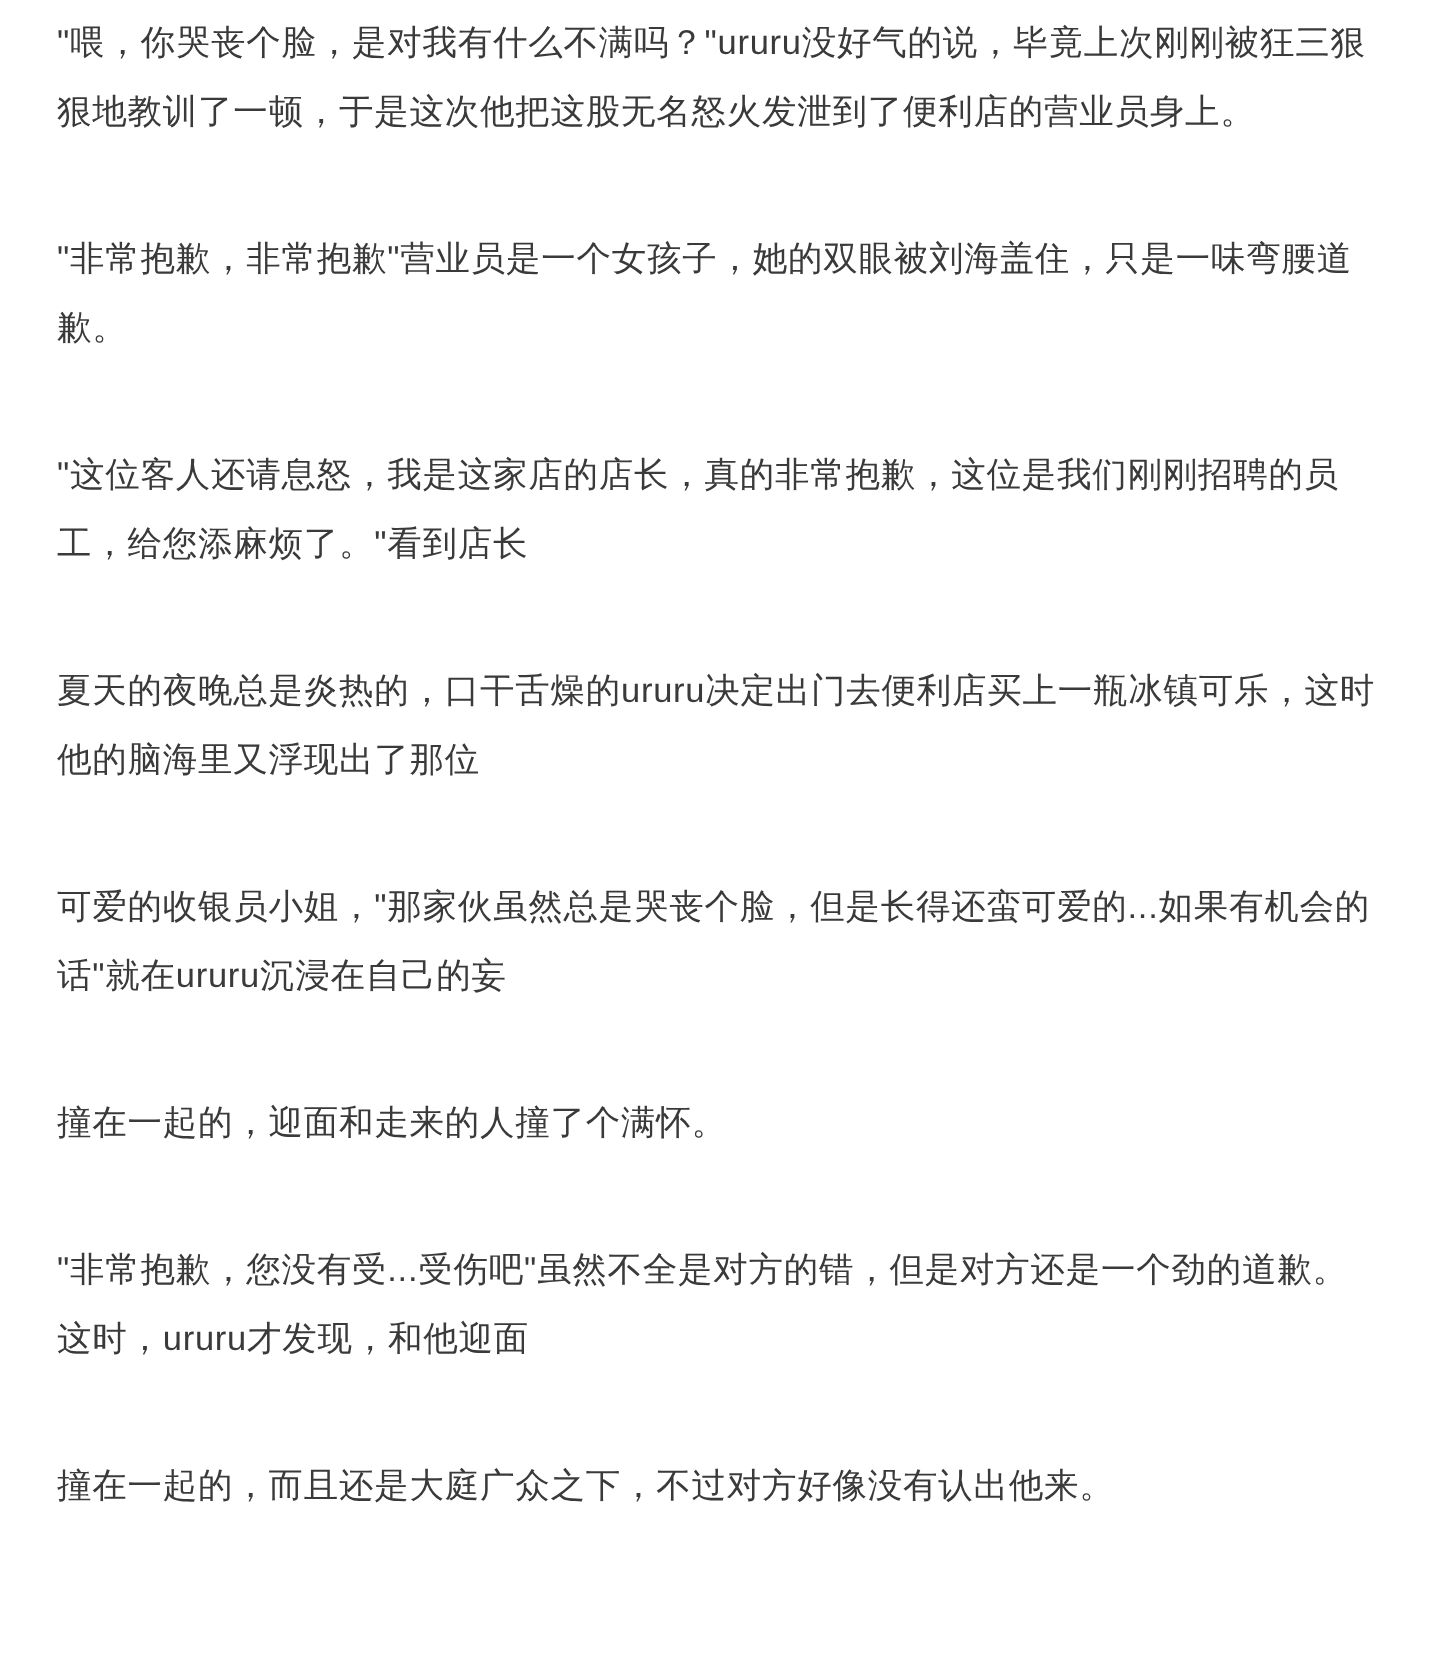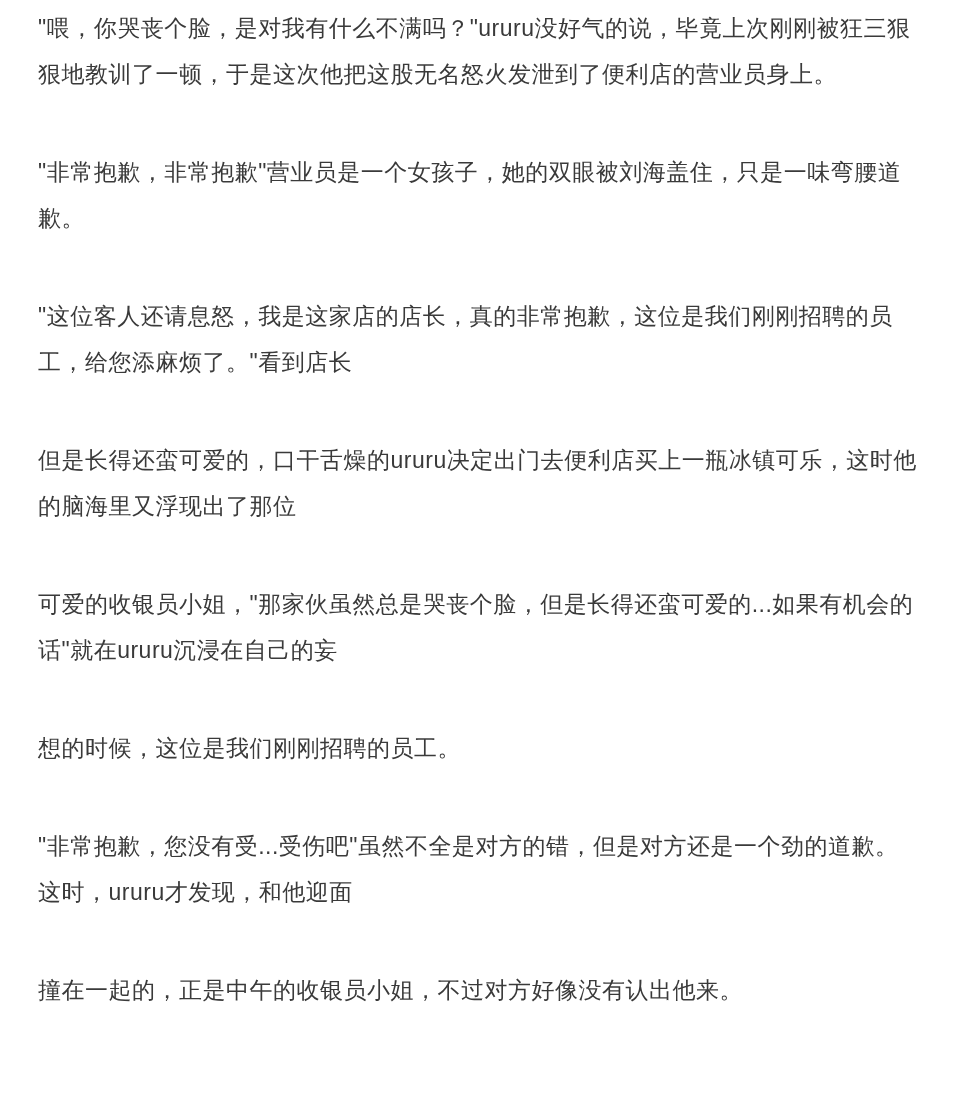--- a/index.html
+++ b/index.html
@@ -33,18 +33,18 @@
     margin-bottom: 0;
   }
 </style>
 </head>
 <body>
 
 <main class="page">
   <p class="para">"喂，你哭丧个脸，是对我有什么不满吗？"ururu没好气的说，毕竟上次刚刚被狂三狠狠地教训了一顿，于是这次他把这股无名怒火发泄到了便利店的营业员身上。</p>
   <p class="para">"非常抱歉，非常抱歉"营业员是一个女孩子，她的双眼被刘海盖住，只是一味弯腰道歉。</p>
   <p class="para">"这位客人还请息怒，我是这家店的店长，真的非常抱歉，这位是我们刚刚招聘的员工，给您添麻烦了。"看到店长</p>
-  <p class="para">但是长得还蛮可爱的，口干舌燥的ururu决定出门去便利店买上一瓶冰镇可乐，这时他的脑海里又浮现出了那位</p>
+  <p class="para">夏天的夜晚总是炎热的，口干舌燥的ururu决定出门去便利店买上一瓶冰镇可乐，这时他的脑海里又浮现出了那位</p>
   <p class="para">可爱的收银员小姐，"那家伙虽然总是哭丧个脸，但是长得还蛮可爱的...如果有机会的话"就在ururu沉浸在自己的妄</p>
-  <p class="para">想的时候，这位是我们刚刚招聘的员工。</p>
+  <p class="para">撞在一起的，迎面和走来的人撞了个满怀。</p>
   <p class="para">"非常抱歉，您没有受...受伤吧"虽然不全是对方的错，但是对方还是一个劲的道歉。这时，ururu才发现，和他迎面</p>
-  <p class="para">撞在一起的，正是中午的收银员小姐，不过对方好像没有认出他来。</p>
+  <p class="para">撞在一起的，而且还是大庭广众之下，不过对方好像没有认出他来。</p>
 </main>
 
 </body></html>

